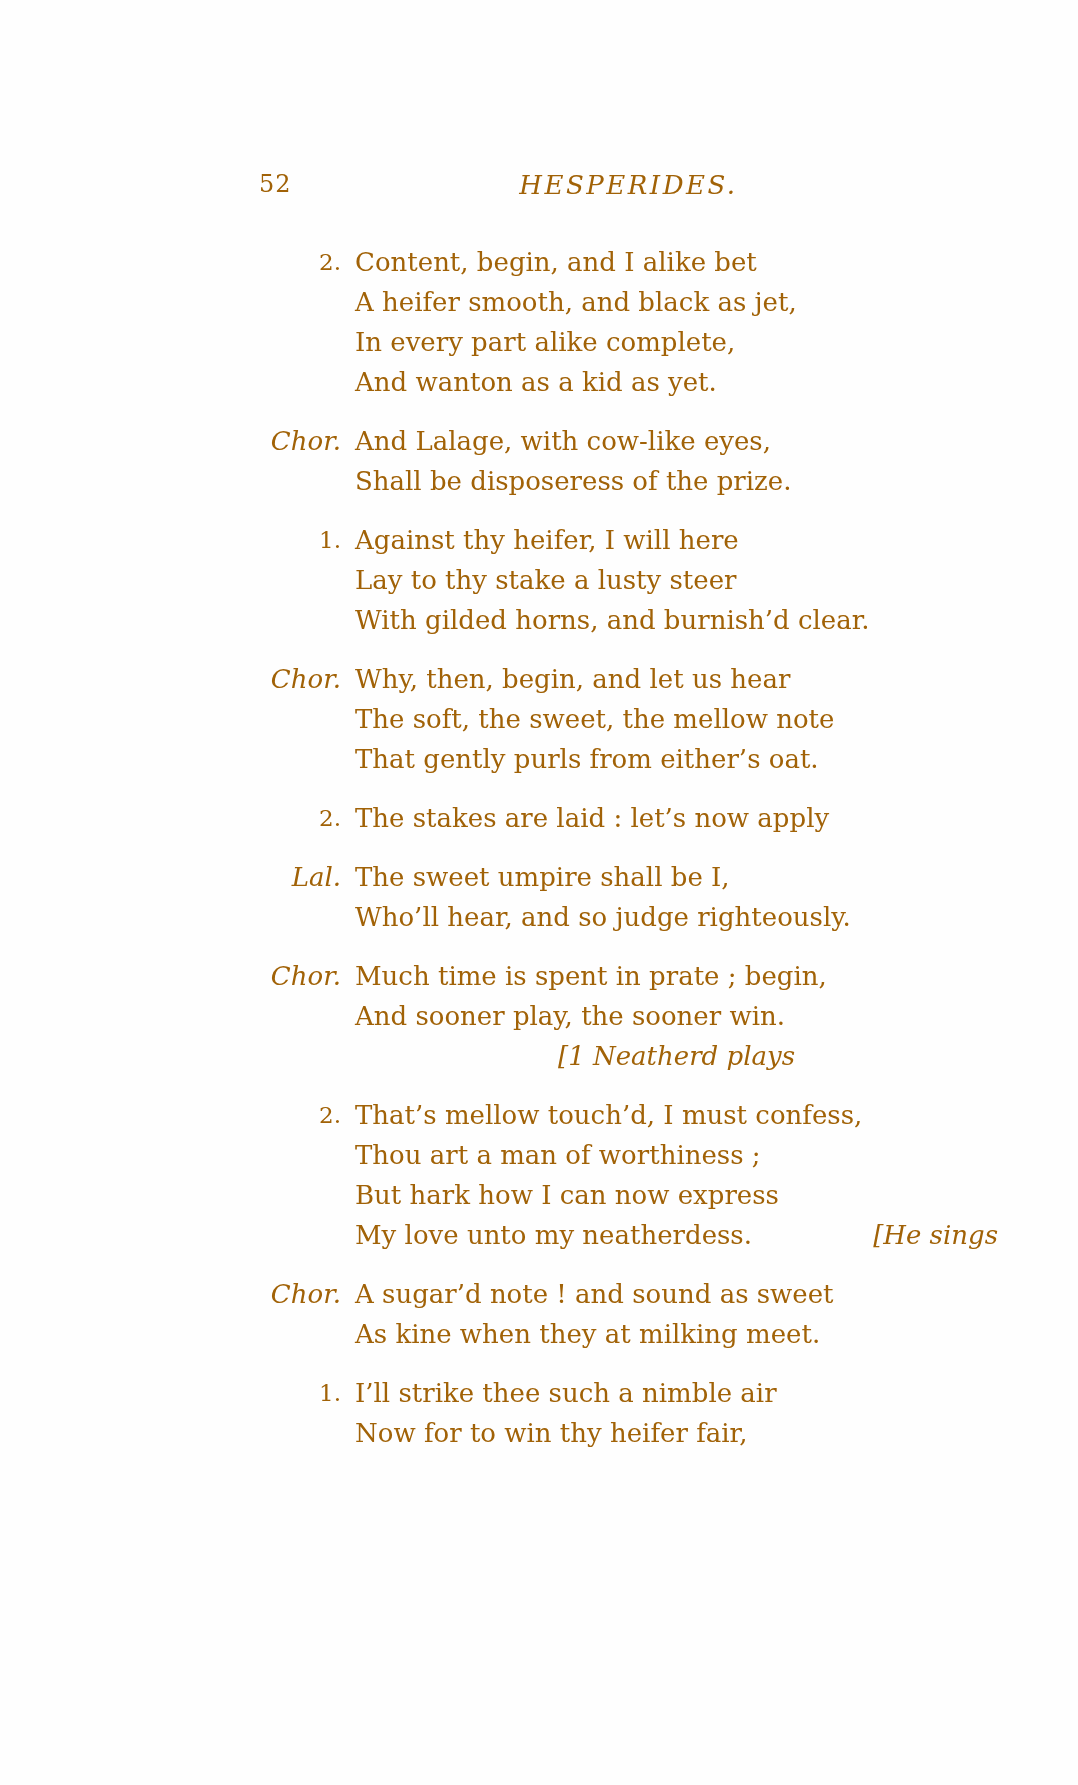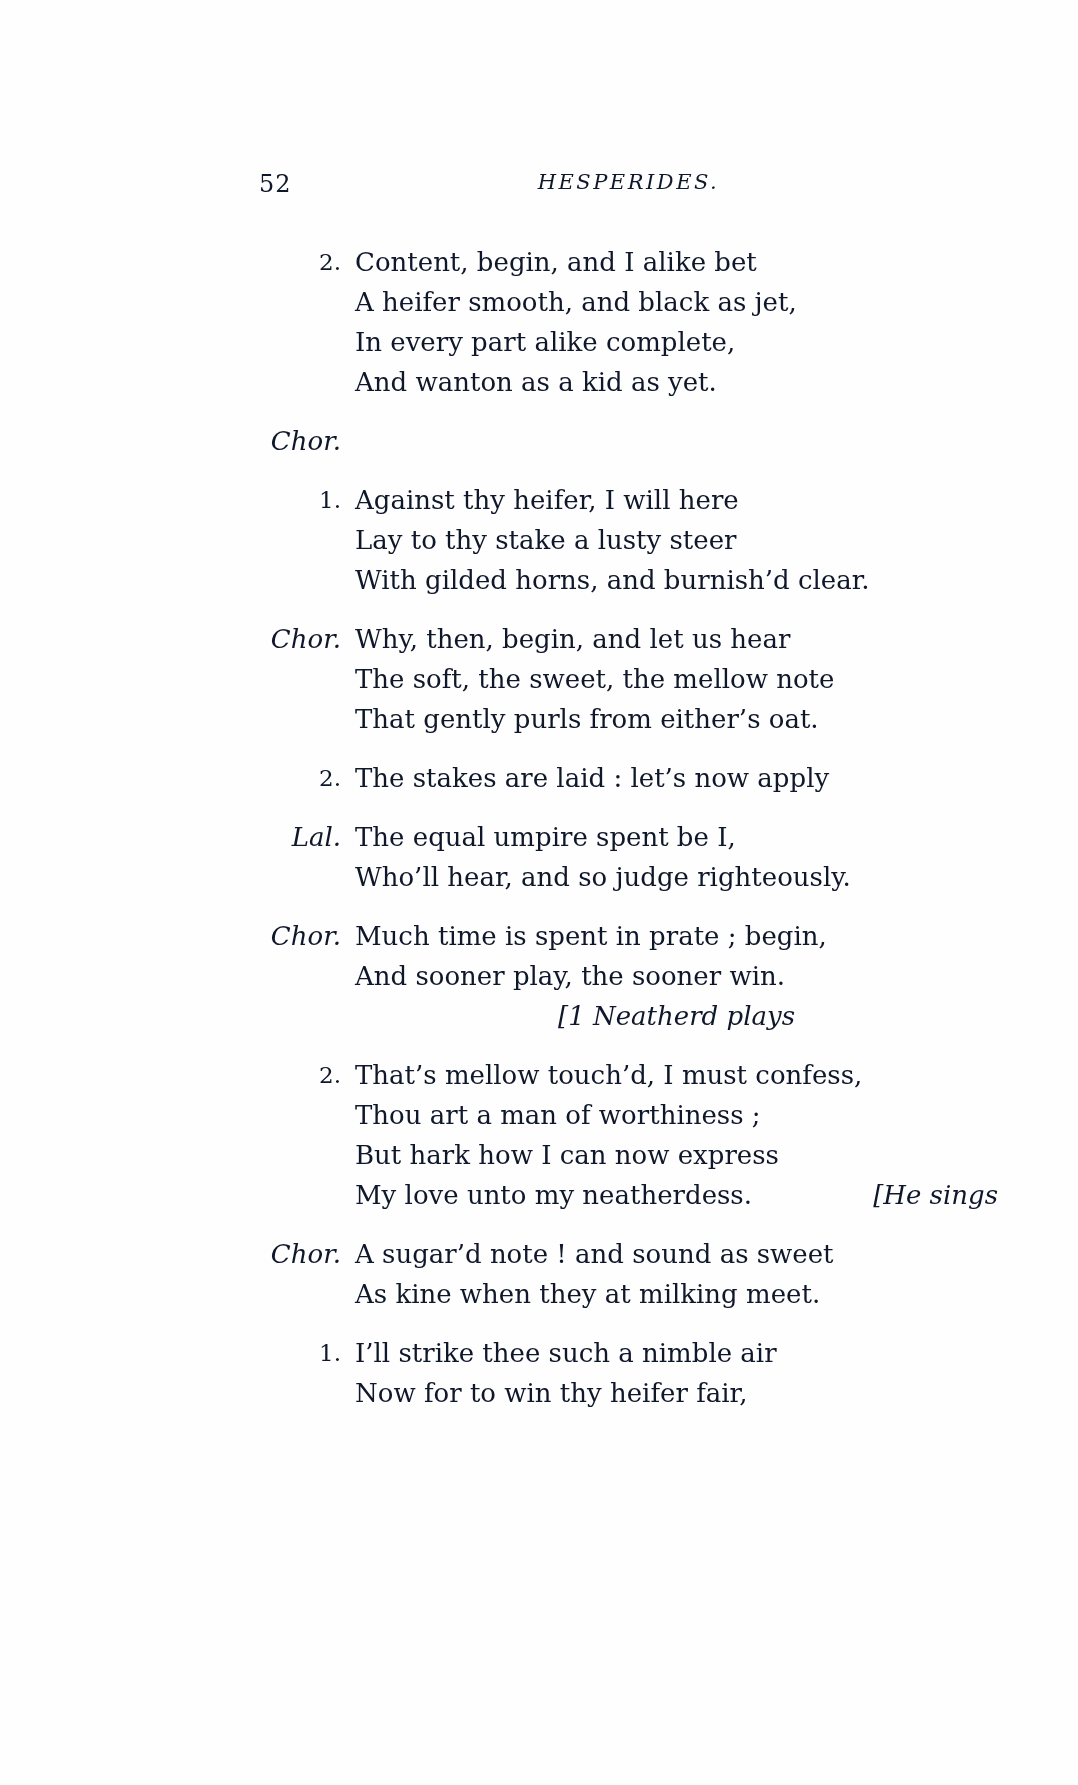--- a/index.html
+++ b/index.html
@@ -6,21 +6,21 @@
     margin: 0;
     padding: 0;
     background: #e8e8e8;
   }
   .page {
     position: relative;
     width: 1078px;
     height: 1785px;
     margin: 0 auto;
     background: #fefefe;
-    color: #0f172a;
+    color: #a16207;
     font-family: "DejaVu Serif", "Liberation Serif", serif;
     overflow: hidden;
   }
   .content {
     margin-left: 259px;
     width: 739px;
     padding-top: 170px;
     box-sizing: border-box;
   }
   .page-header {
@@ -31,21 +31,21 @@
   .page-number {
     position: absolute;
     left: 0;
     top: 0;
     font-size: 24px;
     letter-spacing: 1px;
   }
   .running-title {
     text-align: center;
     font-style: italic;
-    font-size: 21px;
+    font-size: 26px;
     letter-spacing: 2.5px;
   }
   .poem {
     font-size: 26px;
     line-height: 40px;
   }
   .stanza {
     display: grid;
     grid-template-columns: 82px 1fr;
     column-gap: 14px;
@@ -86,20 +86,24 @@
           <div class="speaker num">2.</div>
           <div class="lines">
             <div class="line">Content, begin, and I alike bet</div>
             <div class="line">A heifer smooth, and black as jet,</div>
             <div class="line">In every part alike complete,</div>
             <div class="line">And wanton as a kid as yet.</div>
           </div>
         </div>
         <div class="stanza">
           <div class="speaker italic">Chor.</div>
+          <div class="lines">
+            <div class="line">And Lalage, with cow-like eyes,</div>
+            <div class="line">Shall be disposeress of the prize.</div>
+          </div>
         </div>
         <div class="stanza">
           <div class="speaker num">1.</div>
           <div class="lines">
             <div class="line">Against thy heifer, I will here</div>
             <div class="line">Lay to thy stake a lusty steer</div>
             <div class="line">With gilded horns, and burnish’d clear.</div>
           </div>
         </div>
         <div class="stanza">
@@ -112,21 +116,21 @@
         </div>
         <div class="stanza">
           <div class="speaker num">2.</div>
           <div class="lines">
             <div class="line">The stakes are laid : let’s now apply</div>
           </div>
         </div>
         <div class="stanza">
           <div class="speaker italic">Lal.</div>
           <div class="lines">
-            <div class="line">The equal umpire spent be I,</div>
+            <div class="line">The sweet umpire shall be I,</div>
             <div class="line">Who’ll hear, and so judge righteously.</div>
           </div>
         </div>
         <div class="stanza">
           <div class="speaker italic">Chor.</div>
           <div class="lines">
             <div class="line">Much time is spent in prate ;  begin,</div>
             <div class="line">And sooner play, the sooner win.</div>
             <div class="stage-line">[1  Neatherd plays</div>
           </div>

